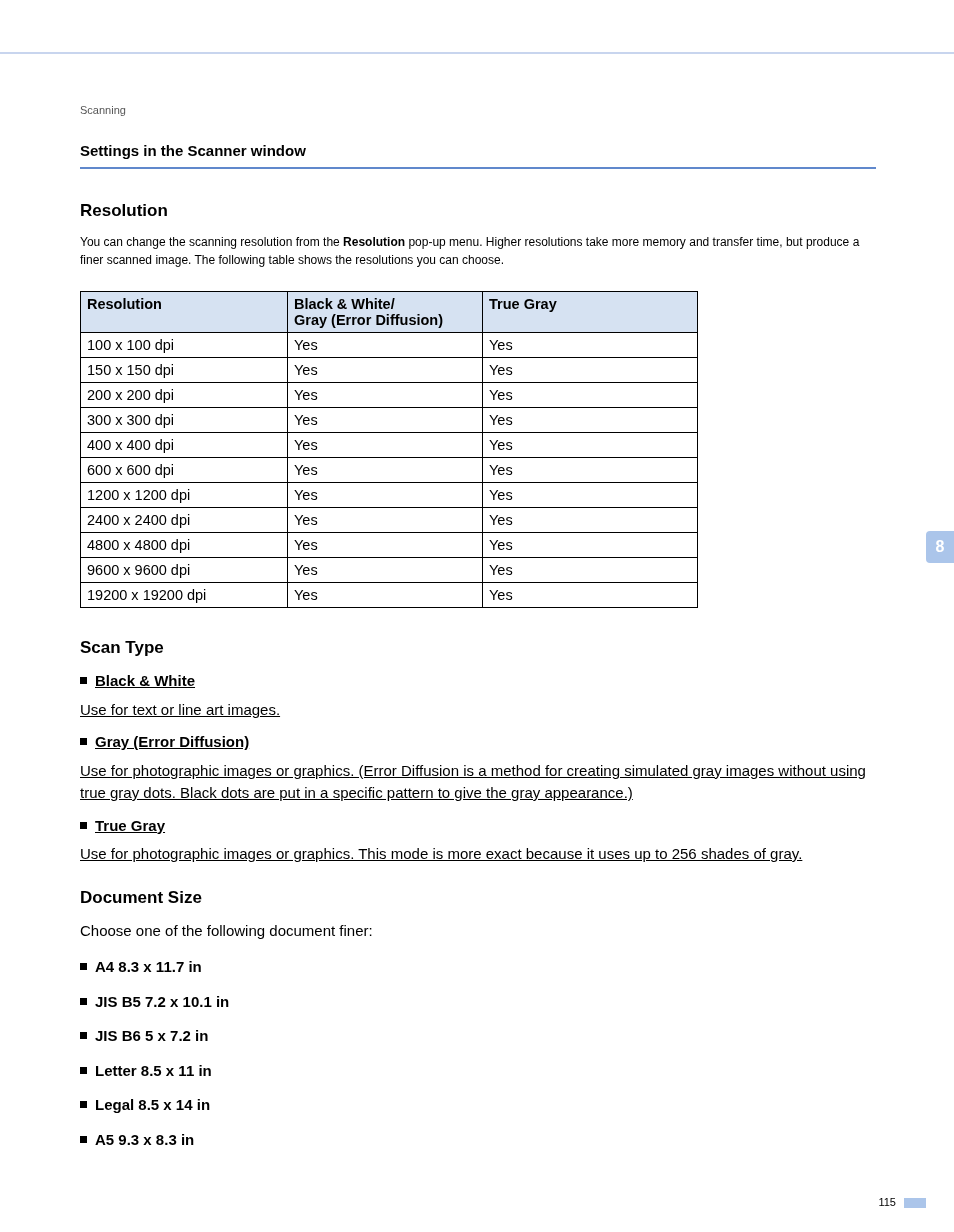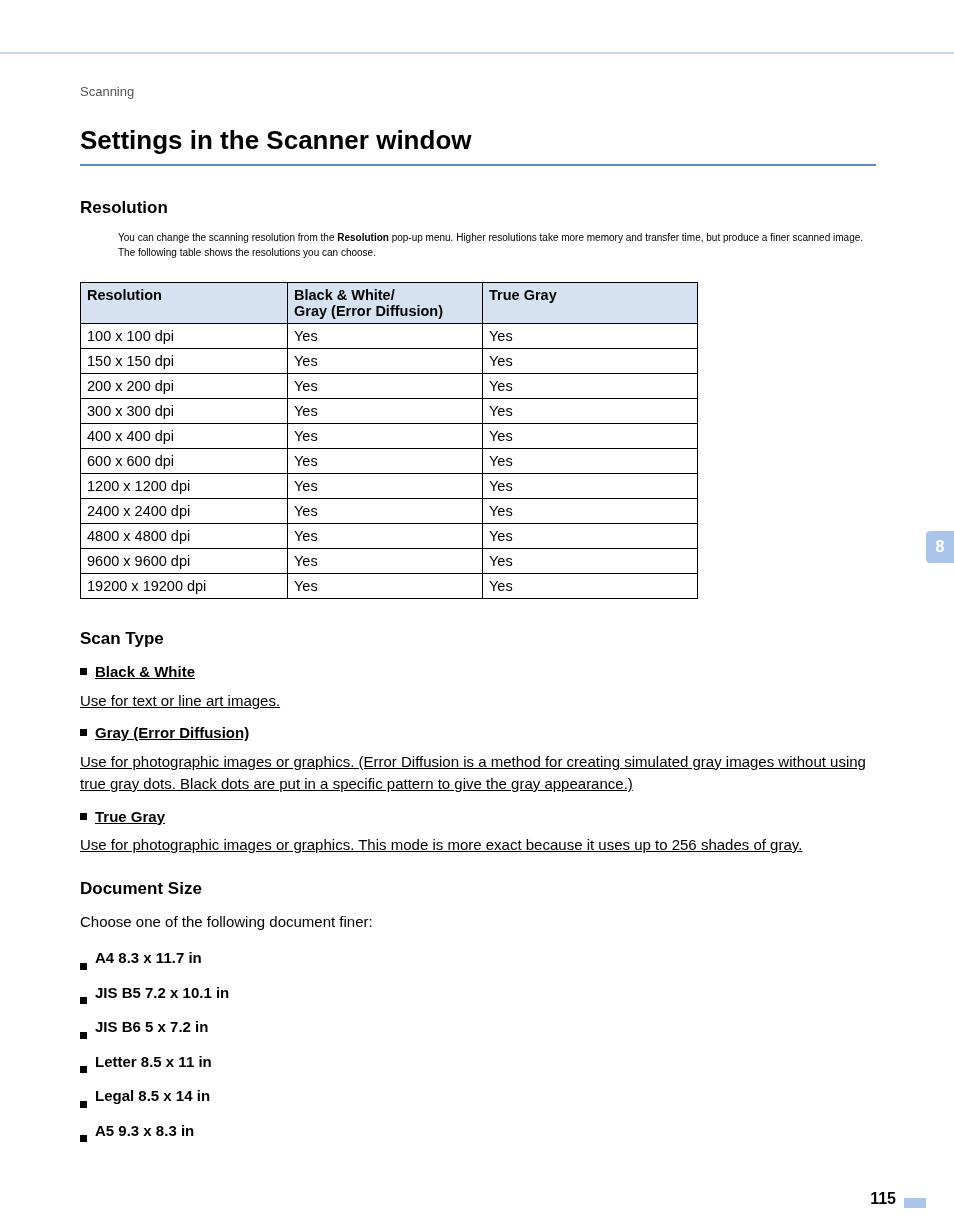--- a/index.html
+++ b/index.html
@@ -17,42 +17,42 @@
     }
     .top-bar {
       height: 54px;
       border-bottom: 2px solid #c8d5ee;
       background: #ffffff;
     }
     .content {
       padding: 30px 78px 0 80px;
     }
     .breadcrumb {
-      font-size: 13px;
+      font-size: 11px;
       color: #555555;
       margin-bottom: 26px;
+      margin-top: 20px;
     }
     .main-heading {
-      font-size: 26px;
+      font-size: 15px;
       font-weight: bold;
       color: #000000;
       padding-bottom: 8px;
       border-bottom: 2px solid #6088cc;
       margin-bottom: 32px;
     }
     .sub-heading {
       font-size: 17px;
       font-weight: bold;
       margin-bottom: 12px;
     }
     .body-text {
-      font-size: 10px;
+      font-size: 12px;
       line-height: 1.5;
       margin-bottom: 22px;
-      margin-left: 38px;
     }
     .body-text b {
       font-weight: bold;
     }
     .resolution-table {
       border-collapse: collapse;
       width: 618px;
       margin-bottom: 30px;
     }
     .resolution-table th,
@@ -101,43 +101,42 @@
     .section-spacing {
       margin-top: 22px;
     }
     .doc-size-intro {
       font-size: 15px;
       line-height: 1.5;
       margin-bottom: 14px;
     }
     .doc-size-list .bullet-row {
       margin-bottom: 12px;
-      align-items: flex-end;
     }
     .chapter-tab {
       position: absolute;
       right: 0;
       top: 531px;
       width: 28px;
       height: 32px;
       background: #abc5ea;
       color: #ffffff;
       font-size: 16px;
       font-weight: bold;
       display: flex;
       align-items: center;
       justify-content: center;
       border-radius: 4px 0 0 4px;
     }
     .page-number {
       position: absolute;
       bottom: 24px;
       right: 58px;
-      font-size: 16px;
-      font-weight: bold;
+      font-size: 11px;
+      font-weight: normal;
     }
     .page-accent {
       position: absolute;
       bottom: 24px;
       right: 28px;
       width: 22px;
       height: 10px;
       background: #abc5ea;
     }
   </style>

